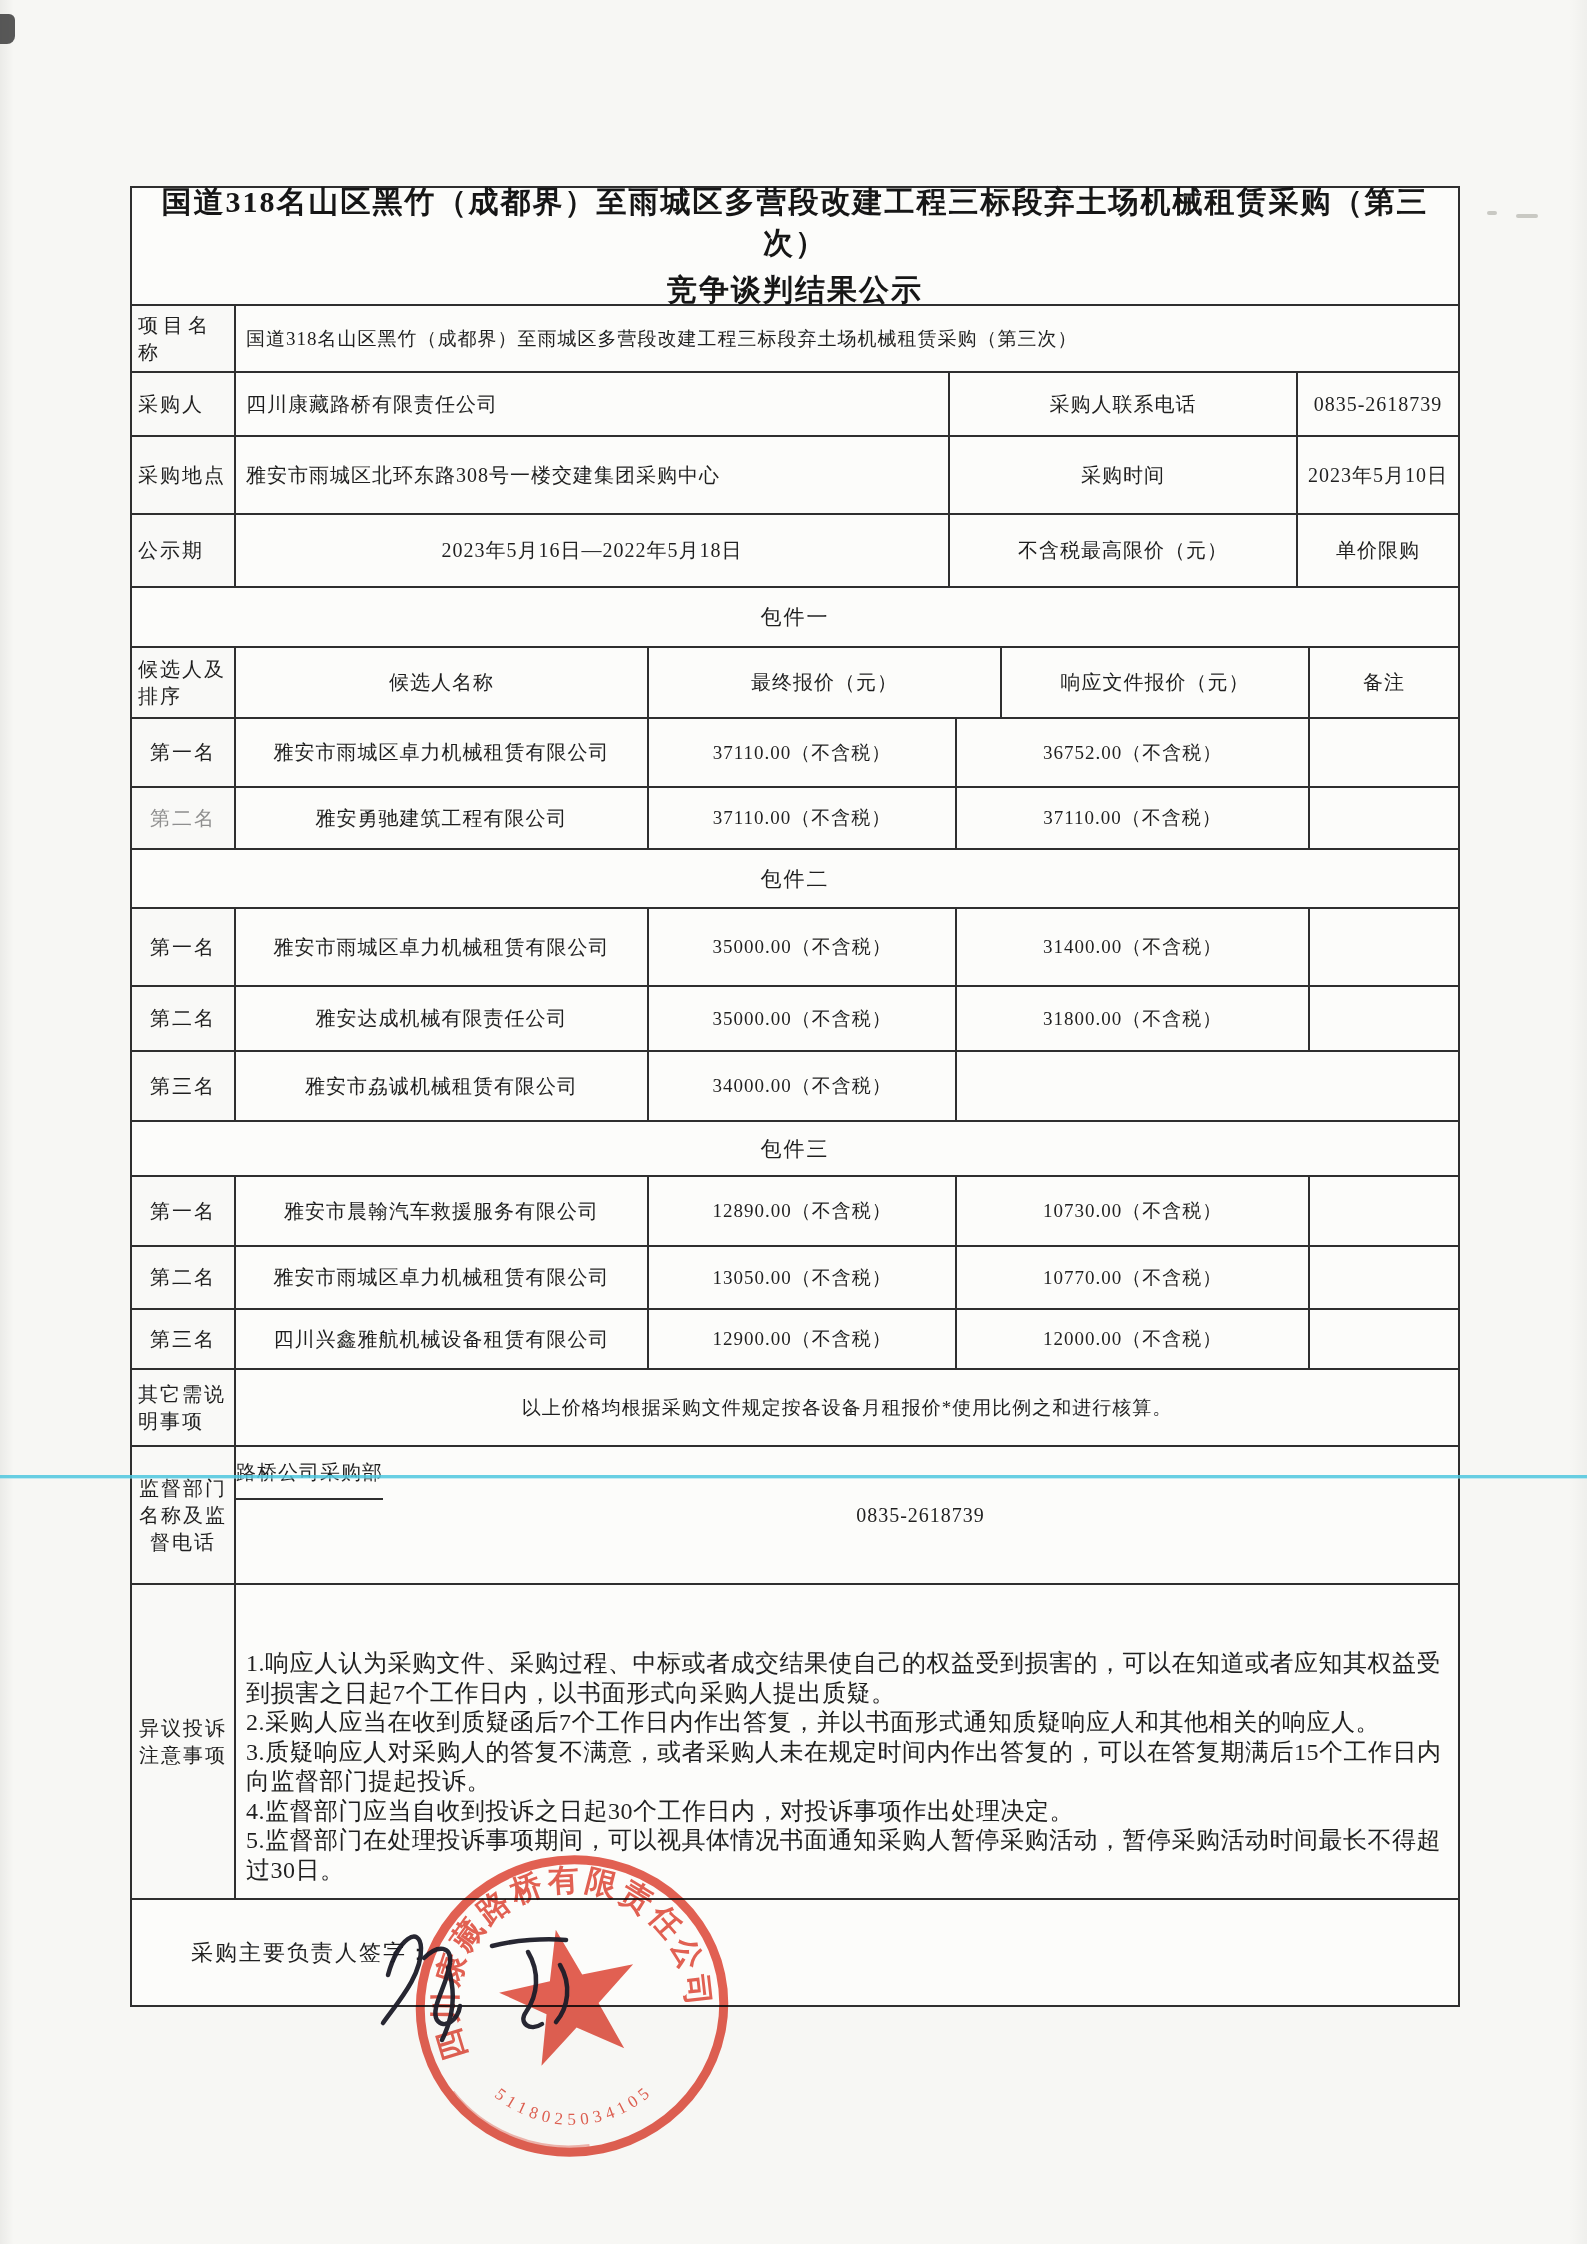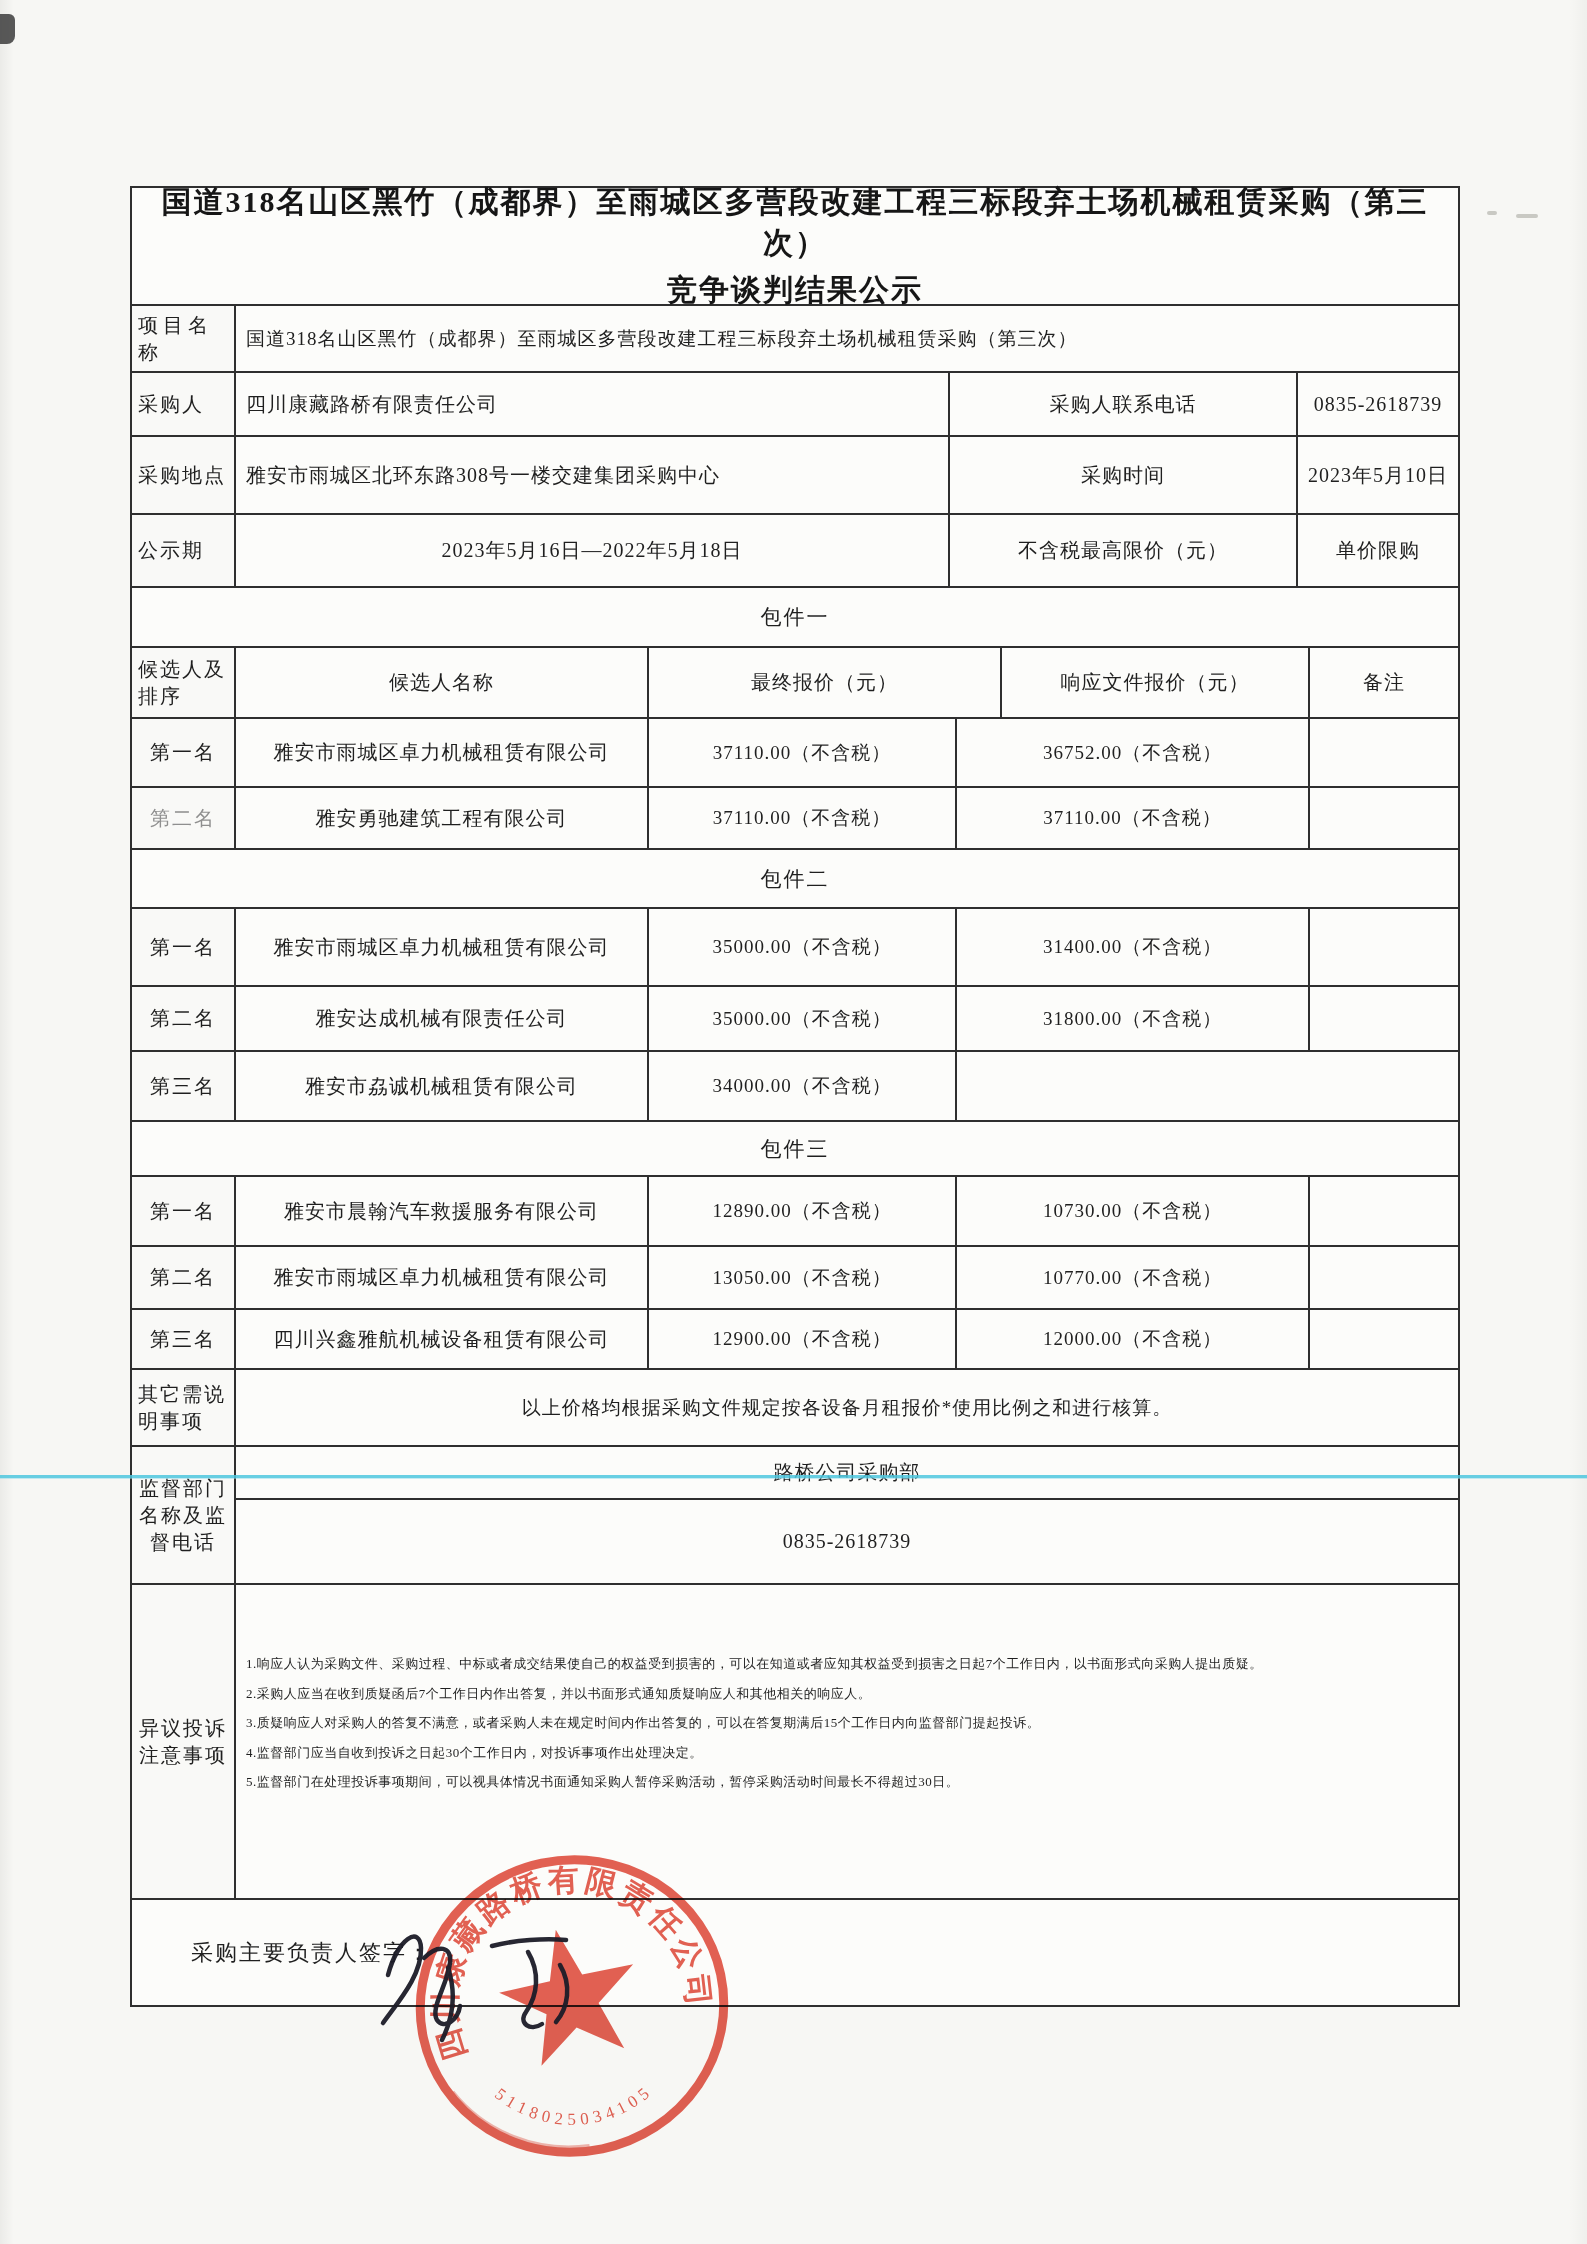--- a/index.html
+++ b/index.html
@@ -50,27 +50,27 @@
   .flex1{flex:1;}
   .title-block{
     height:116px;display:flex;flex-direction:column;
     align-items:center;justify-content:center;gap:6px;
   }
   .title-line{font-size:30px;font-weight:bold;letter-spacing:2px;color:#161616;}
   .band{font-size:21px;letter-spacing:2px;}
   .hdr{font-weight:normal;}
   .price{font-size:19px;}
   .faded{color:#8f8f8f;}
-  .sup-right{flex:1;display:flex;flex-direction:column;}
+  .sup-right{flex:1;display:flex;}
   .sup-sub{display:flex;align-items:center;justify-content:center;font-size:20px;letter-spacing:1px;}
   .sup-sub.top{height:53px;border-bottom:2px solid #2f2f2f;box-sizing:border-box;}
   .sup-sub.bot{flex:1;}
   .complaint-text{
     flex:1;display:block;
-    font-size:13px;line-height:29.5px;letter-spacing:.5px;
+    font-size:24px;line-height:29.5px;letter-spacing:.5px;
     padding:64px 10px 10px 10px;text-align:left;white-space:normal;
   }
   .complaint-text .item{margin:0;}
   .sig-row .cell{font-size:22px;letter-spacing:2px;}
   .overlay{position:absolute;left:0;top:0;pointer-events:none;}
   .stamp-layer{mix-blend-mode:multiply;}
   .cyan-line{
     position:absolute;left:0;top:1475px;width:1587px;height:3px;
     background:rgba(78,199,222,.85);
     box-shadow:0 1px 0 rgba(140,220,235,.5);

